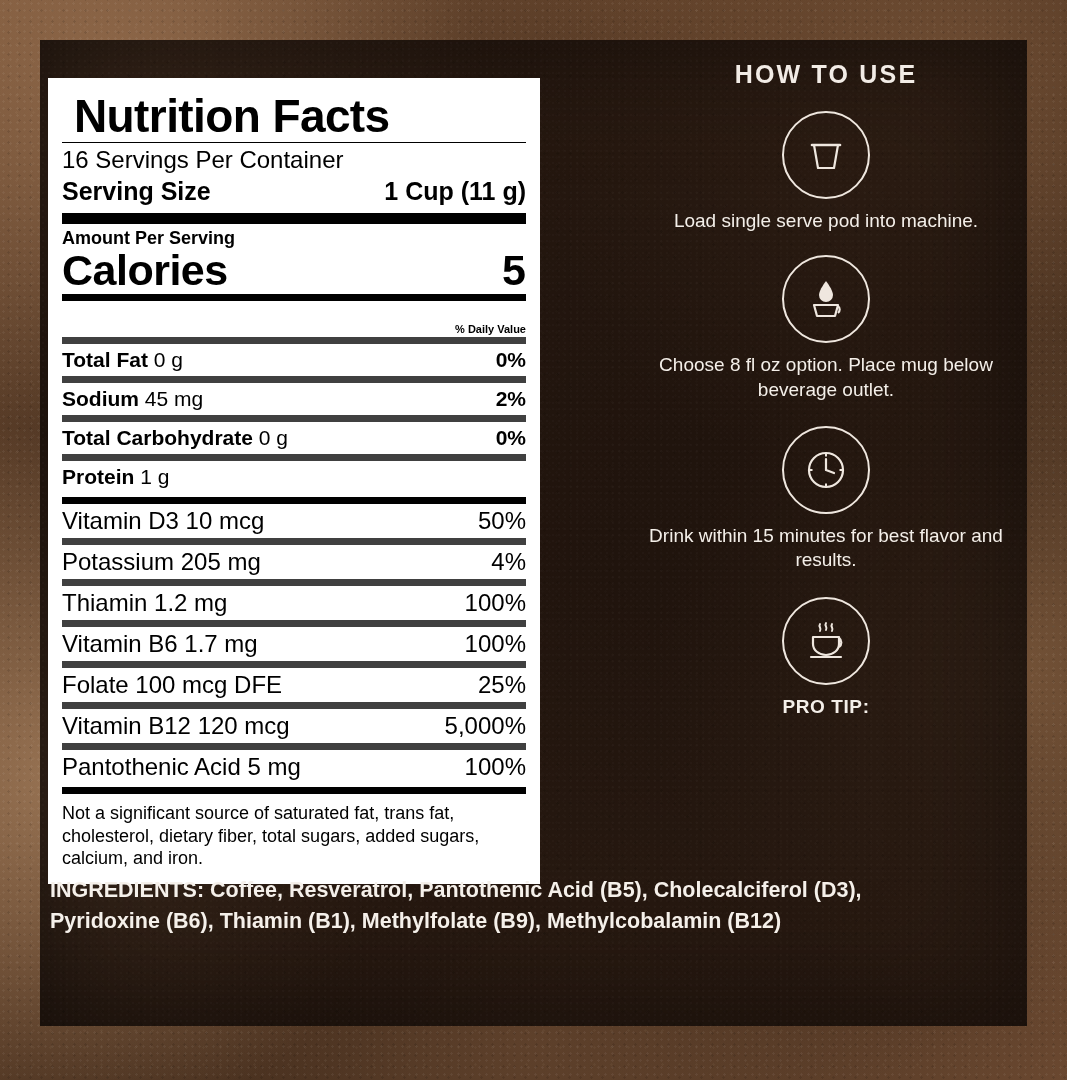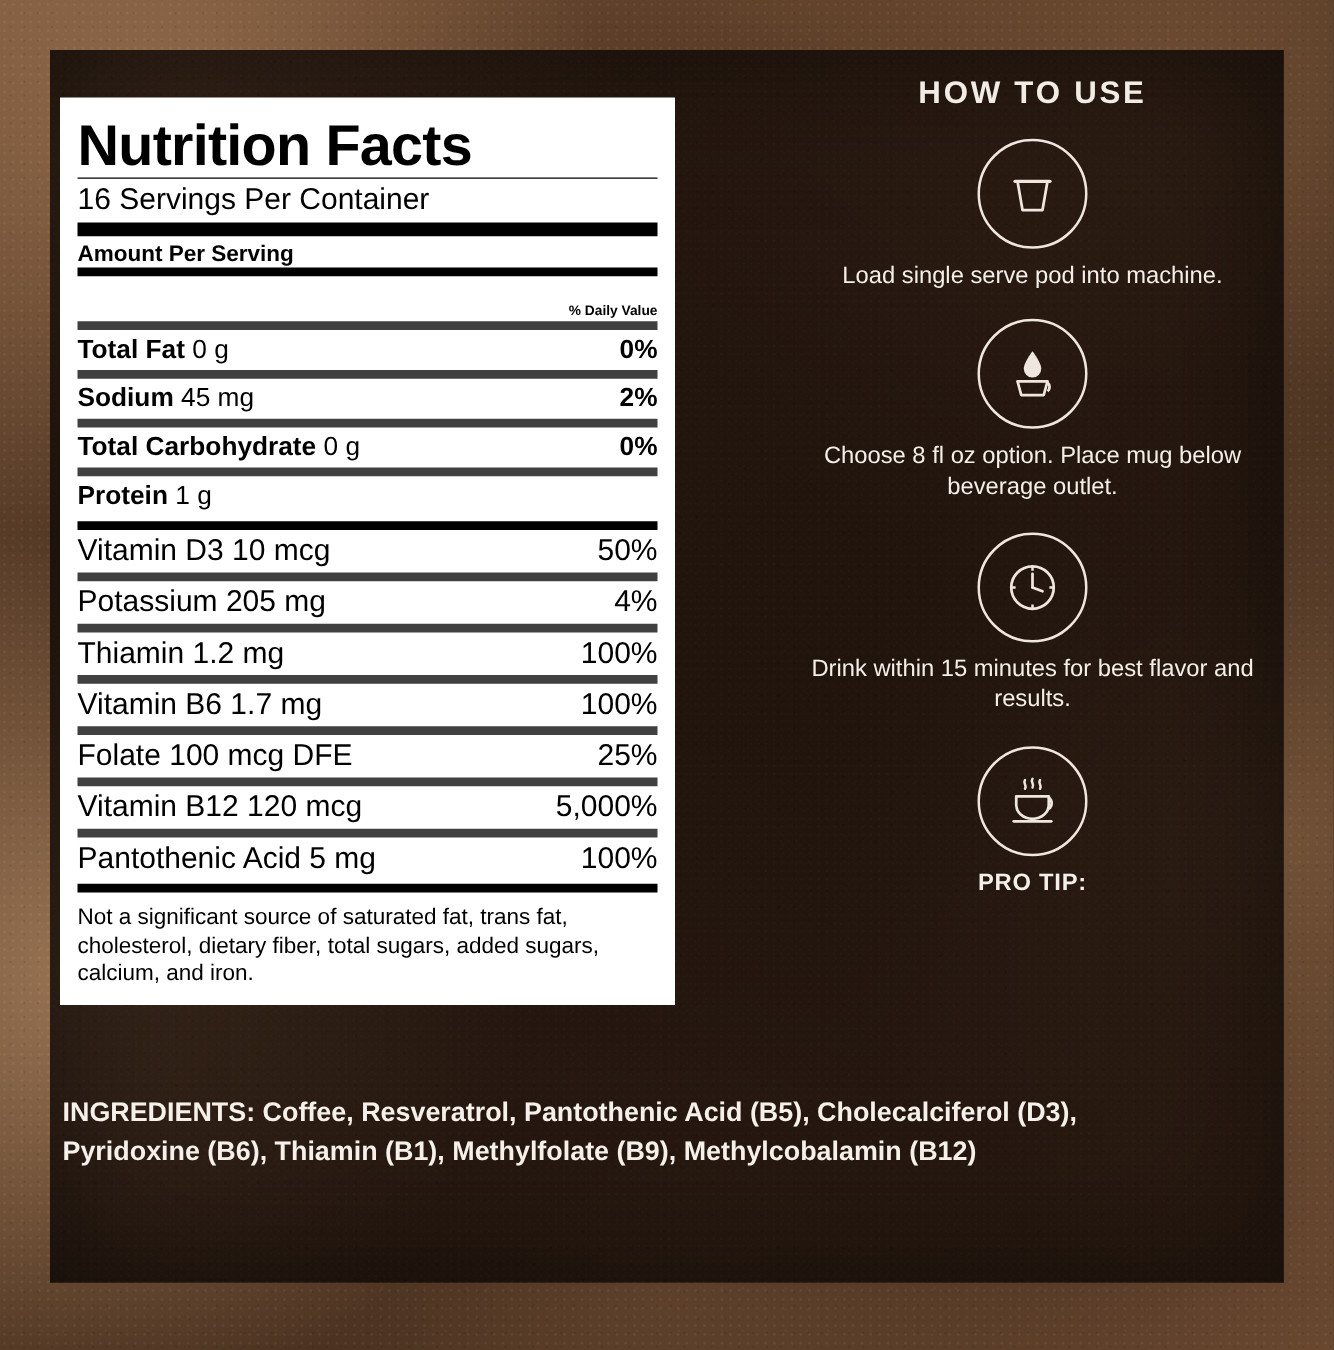--- a/index.html
+++ b/index.html
@@ -77,21 +77,21 @@
     color: #000;
     padding: 10px 14px 14px 14px;
     box-sizing: border-box;
     font-family: "Liberation Sans", sans-serif;
   }
   .nf-title {
     font-size: 46px;
     font-weight: bold;
     letter-spacing: -0.6px;
     line-height: 1.05;
-    margin: 4px 0 2px 0;
+    margin: 4px 0 2px 12px;
   }
   .rule-thin { border-bottom: 1px solid #000; }
 
   .nf-servings {
     font-size: 24px;
     padding: 3px 0 2px 0;
   }
   .nf-serving-size {
     display: flex;
     justify-content: space-between;
@@ -207,25 +207,33 @@
     <div id="panel-grain"></div>
   </div>
 
   <div id="nutrition">
 
     <div class="nf-title">Nutrition Facts</div>
     <div class="rule-thin"></div>
 
     <div class="nf-servings">16 Servings Per Container</div>
 
+    <div class="nf-serving-size">
+      <span>Serving Size</span>
+      <span>1 Cup (11 g)</span>
+    </div>
 
     <div class="nf-spacer-thick"></div>
 
     <div class="nf-amount">Amount Per Serving</div>
 
+    <div class="nf-calories-row">
+      <span class="nf-calories-label">Calories</span>
+      <span class="nf-calories-value">5</span>
+    </div>
 
     <div class="nf-spacer-mid"></div>
 
     <div class="nf-dv">% Daily Value</div>
 
     <div class="nf-row">
       <span class="left">
         <b>Total Fat</b>
         <span>0 g</span>
       </span>

